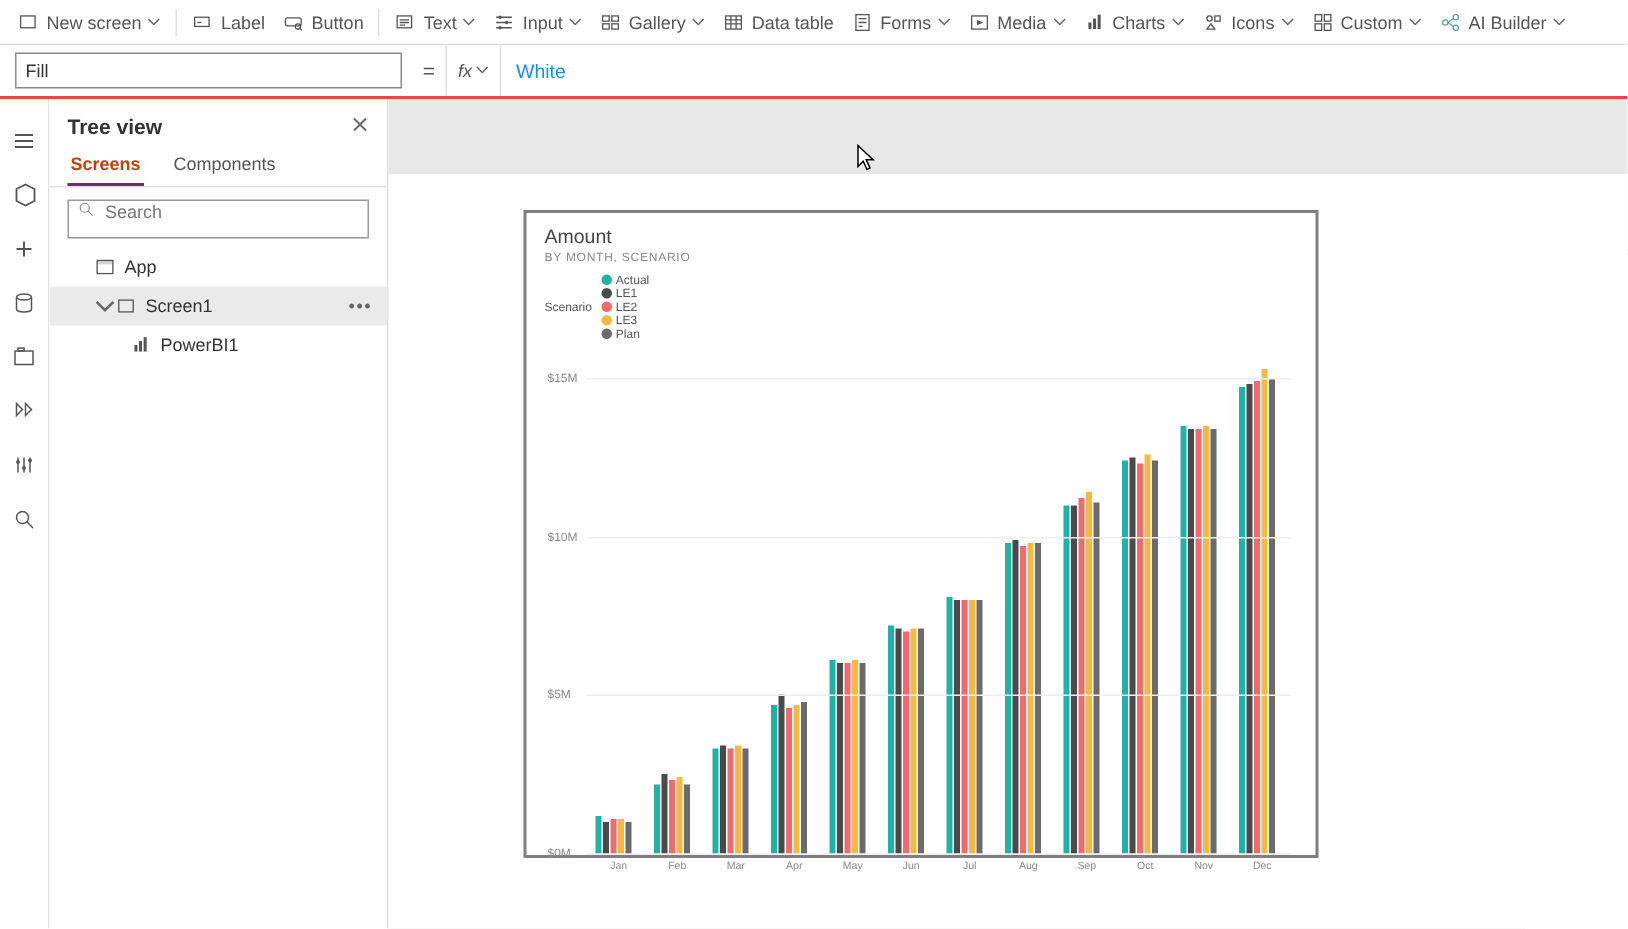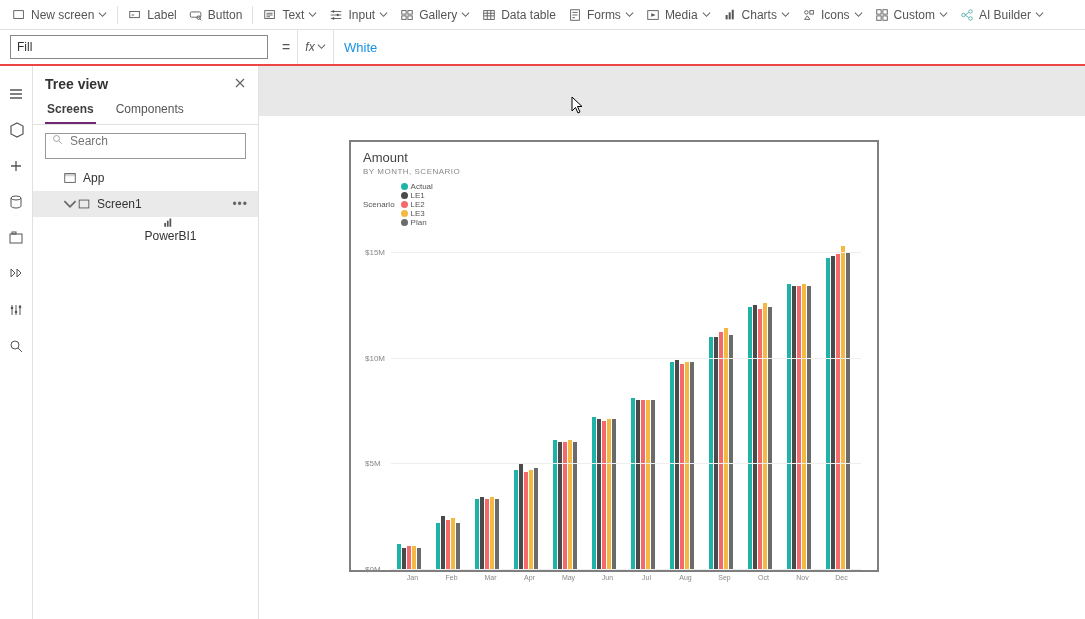--- a/index.html
+++ b/index.html
@@ -31,35 +31,35 @@
   .left-rail .rail-ic.active { border-left:2px solid transparent; }
   .left-rail svg { width:16px; height:16px; }
 
   
   .tree-pane { width:226px; border-right:1px solid #e1e1e1; background:#fff; display:flex; flex-direction:column; }
   .tp-head { padding:10px 12px 4px 12px; display:flex; align-items:center; }
   .tp-head h3 { font-size:14px; font-weight:600; color:#333; }
   .tp-head .close { margin-left:auto; cursor:pointer; }
   .tp-tabs { display:flex; padding:0 12px; border-bottom:1px solid #e1e1e1; }
   .tp-tab { padding:6px 2px; margin-right:18px; font-size:12px; cursor:pointer; color:#555; }
-  .tp-tab.active { border-bottom:2px solid #742774; color:#404040; font-weight:600; }
+  .tp-tab.active { border-bottom:2px solid #742774; color:#c2410c; font-weight:600; }
   .search-wrap { padding:8px 12px 6px 12px; }
   .search { height:26px; border:1px solid #999; display:flex; align-items:flex-start; padding:0 6px; color:#888; background:#fff; }
   .search svg { width:12px; height:12px; margin-right:6px; }
   .search input { border:none; outline:none; font-size:12px; flex:1; background:transparent; }
 
   .tree-list { flex:1; overflow:auto; font-size:12px; }
   .tree-item { display:flex; align-items:center; height:26px; padding:0 10px 0 16px; cursor:pointer; color:#333; }
   .tree-item .tri { width:14px; display:inline-flex; justify-content:center; }
   .tree-item svg { width:14px; height:14px; }
   .tree-item .lbl { margin-left:6px; }
   .tree-item.sel { background:#eaeaea; }
   .tree-item .more { margin-left:auto; letter-spacing:1px; color:#666; }
   .tree-item.ind1 { padding-left:30px; }
-  .tree-item.ind2 { padding-left:54px;flex-direction:column; }
+  .tree-item.ind2 { padding-left:54px; }
 
   
   .canvas-area { flex:1; background:#e8e8e8; position:relative; overflow:hidden; }
   .canvas-screen { position:absolute; left:0; right:0; top:50px; bottom:0; background:#fff; }
   .cursor-arrow { position:absolute; left:312px; top:30px; }
 
   .chart-box { position:absolute; left:90px; top:24px; width:530px; height:432px; border:2px solid #7f7f7f; background:#fff; padding:8px 12px 8px 12px; }
   .chart-title { font-size:13px; color:#444; margin-bottom:2px; }
   .chart-sub { font-size:8px; color:#888; letter-spacing:0.5px; margin-bottom:6px; }
   .legend { display:flex; align-items:center; font-size:8px; color:#555; margin-bottom:4px; }

